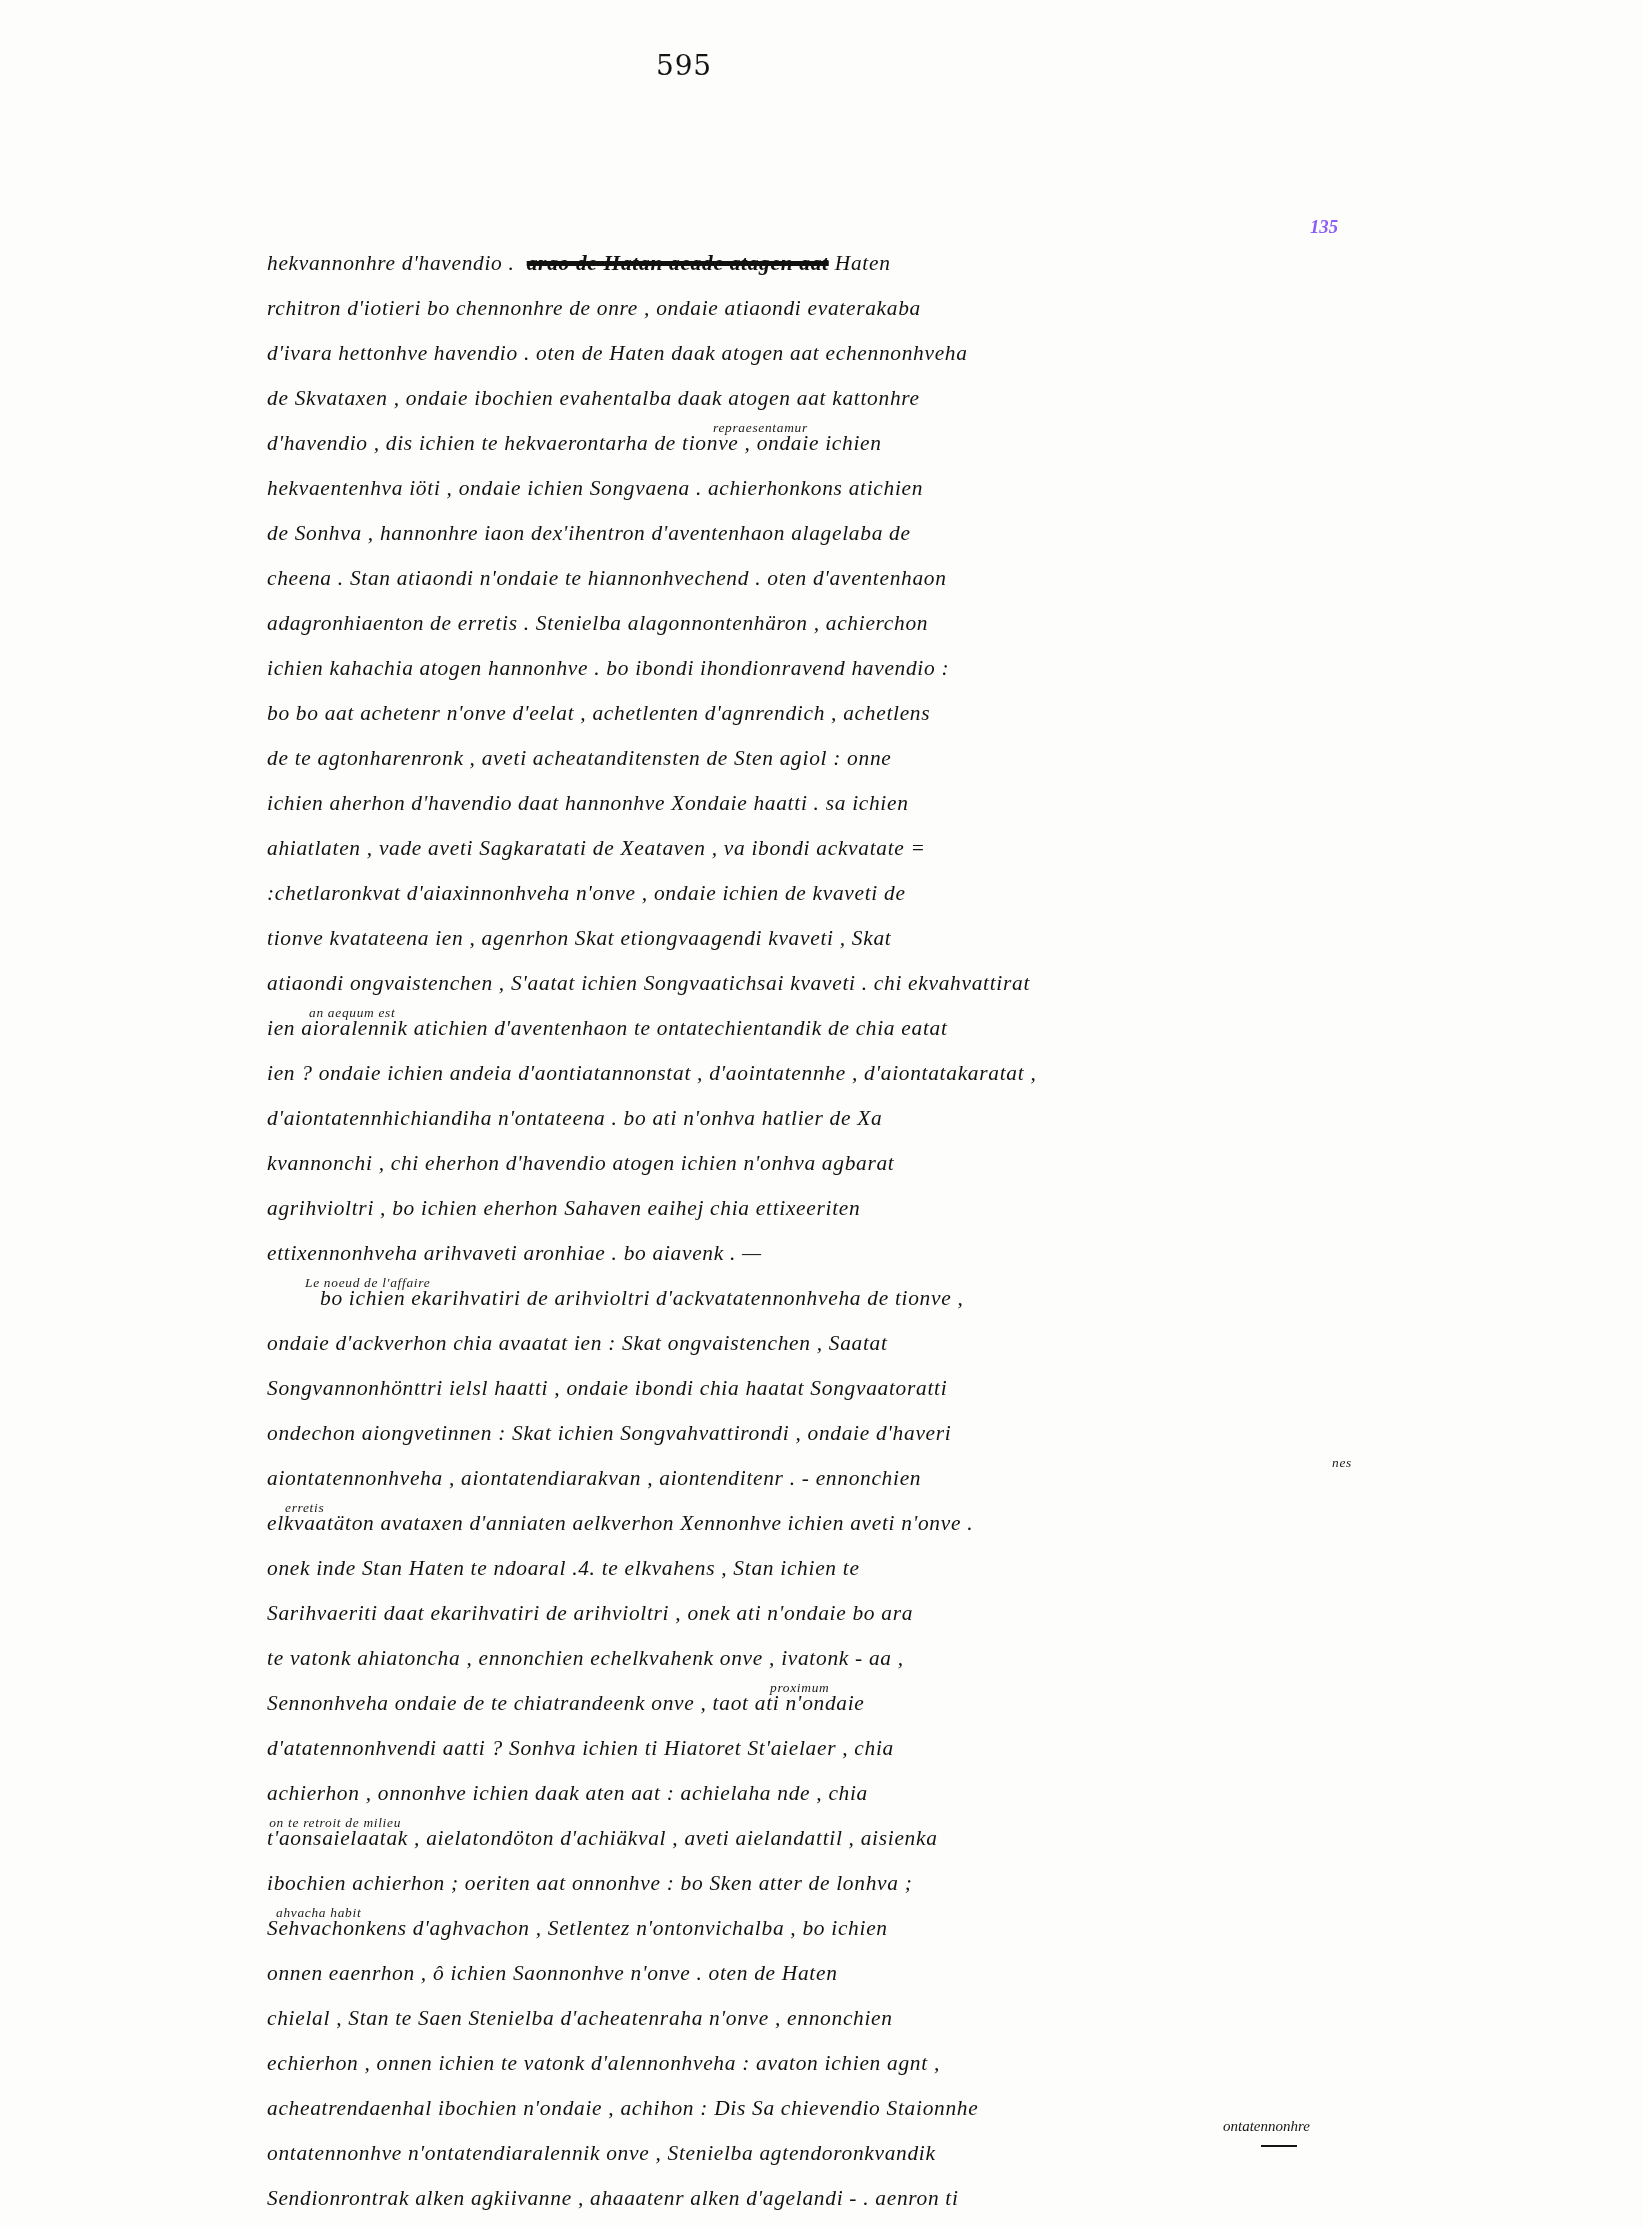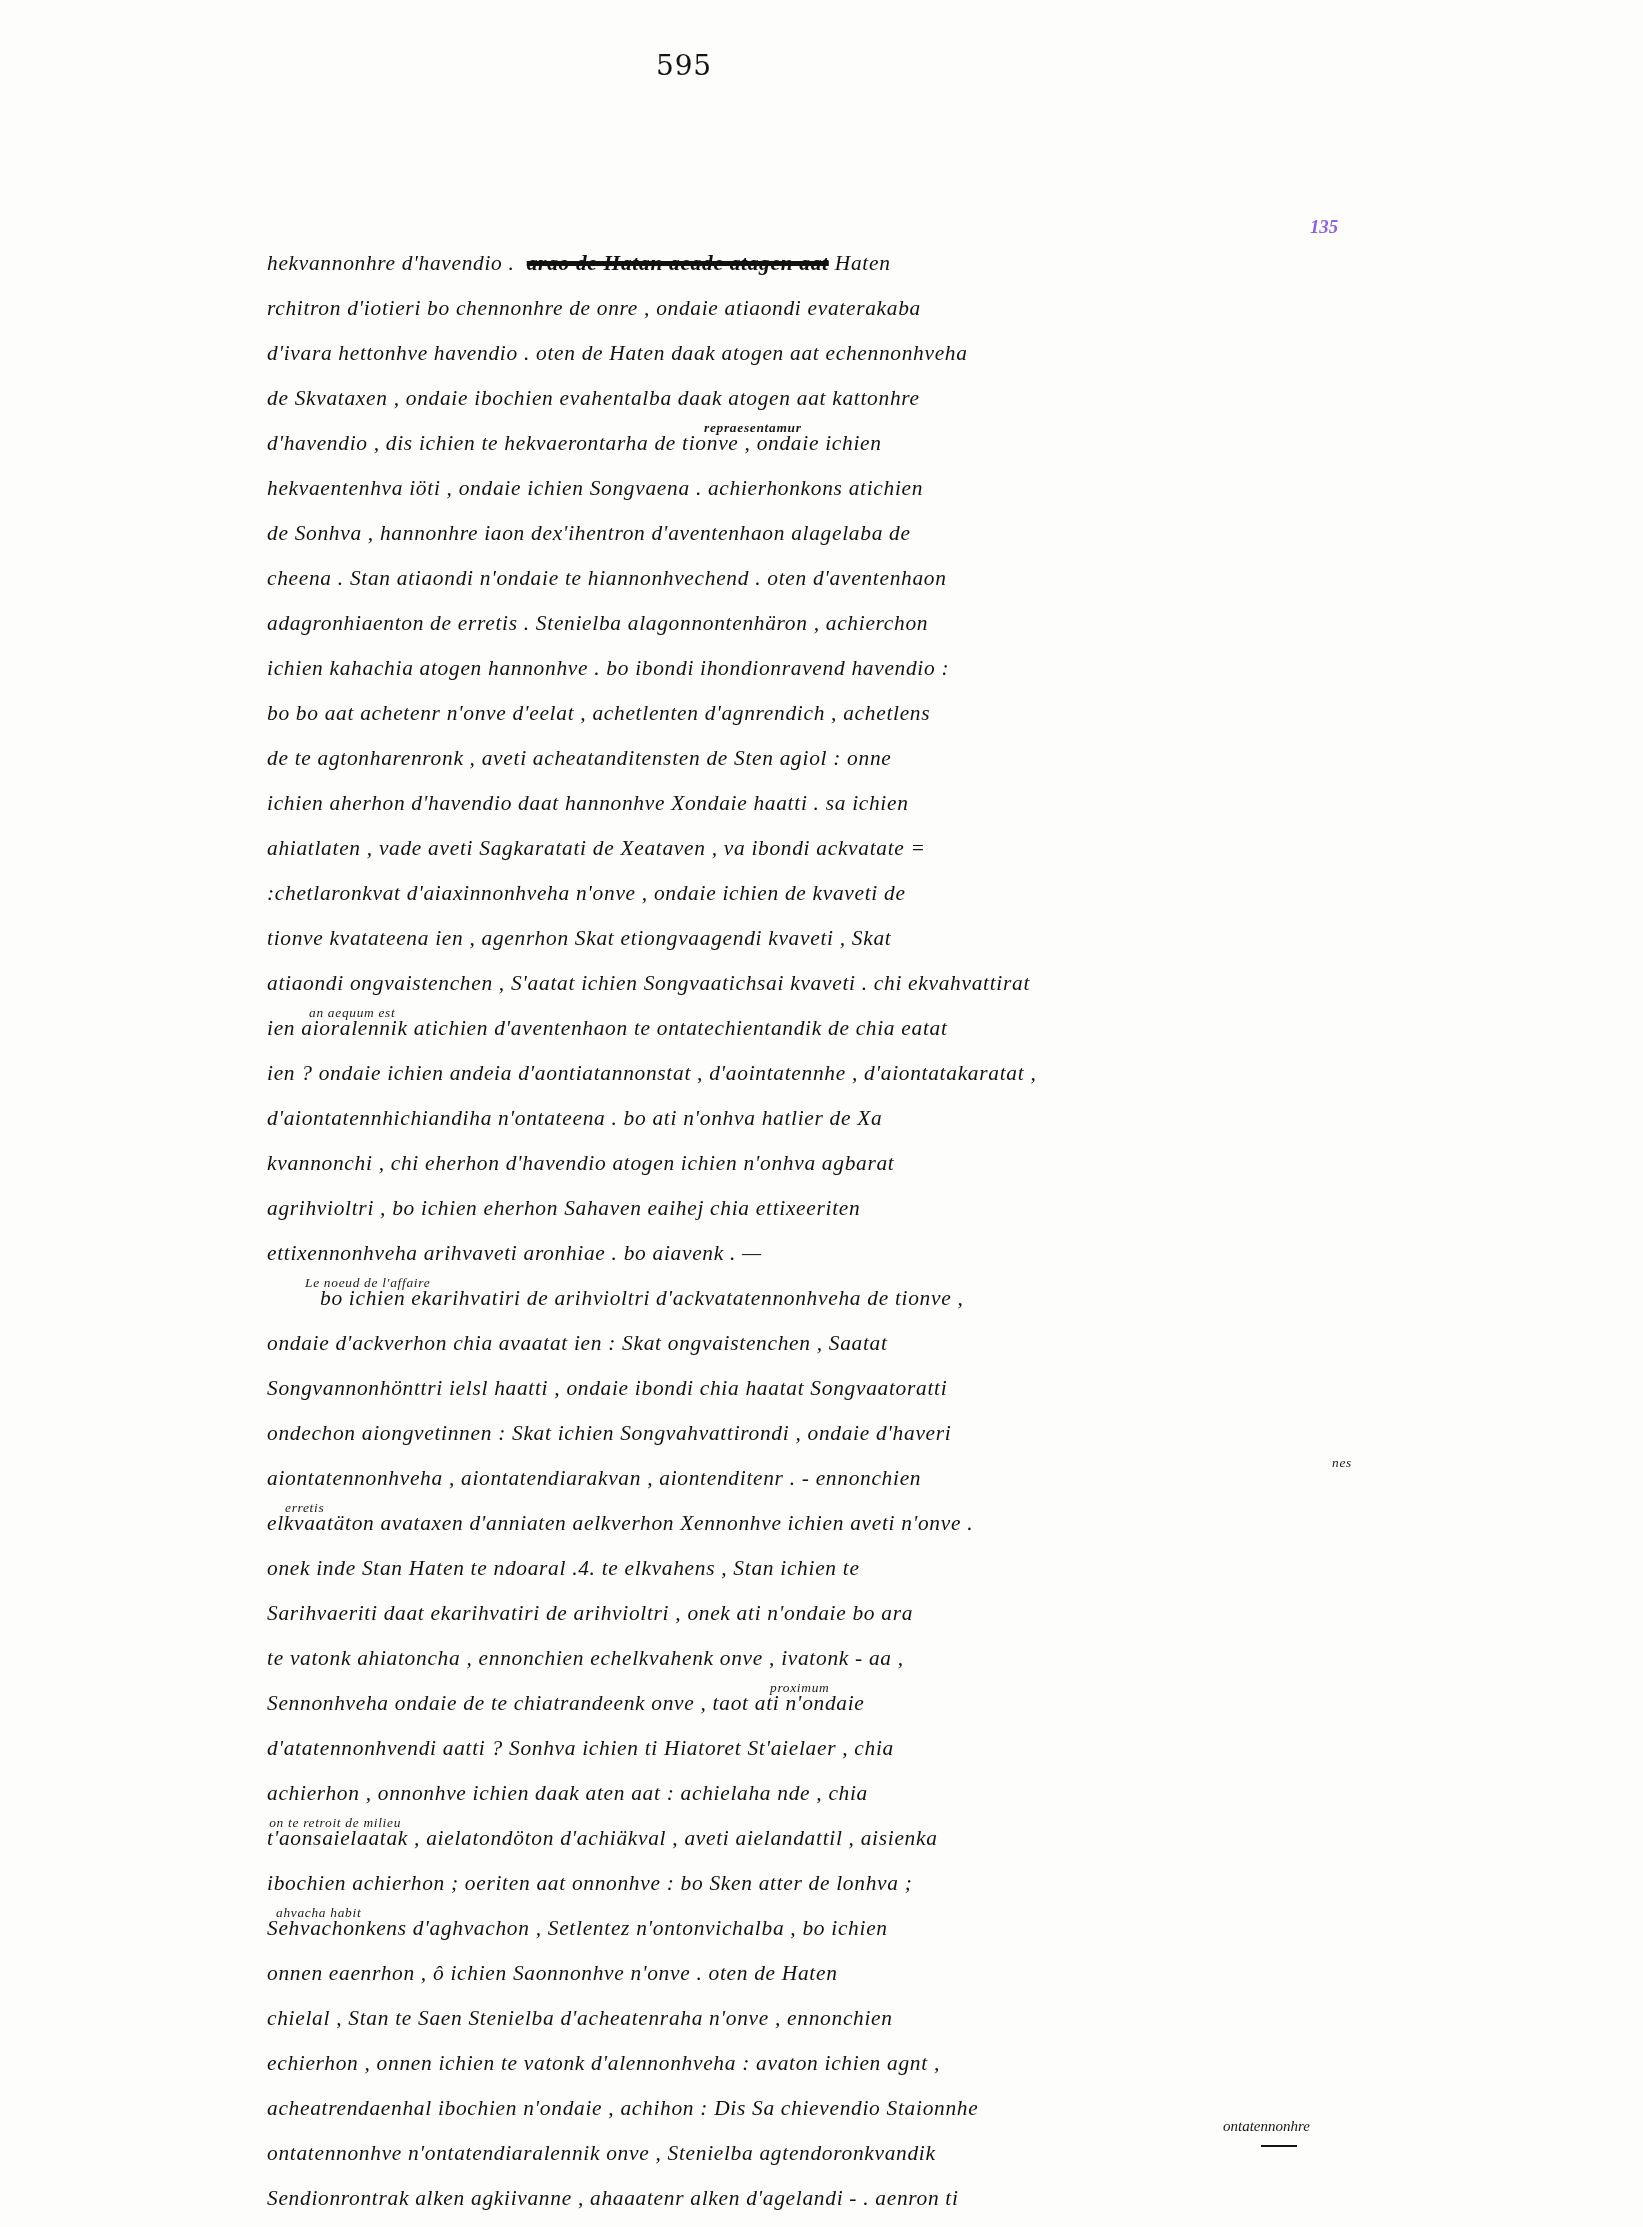--- a/index.html
+++ b/index.html
@@ -104,21 +104,21 @@
     <div class="line">
       <span class="text">rchitron d'iotieri bo chennonhre de onre , ondaie atiaondi evaterakaba</span>
     </div>
     <div class="line">
       <span class="text">d'ivara hettonhve havendio . oten de Haten daak atogen aat echennonhveha</span>
     </div>
     <div class="line">
       <span class="text">de Skvataxen , ondaie ibochien evahentalba daak atogen aat kattonhre</span>
     </div>
     <div class="line">
-      <span class="gloss" style="left: 437px; font-weight: bold;">repraesentamur</span>
+      <span class="gloss" style="left: 446px;">repraesentamur</span>
       <span class="text">d'havendio , dis ichien te hekvaerontarha de tionve , ondaie ichien</span>
     </div>
     <div class="line">
       <span class="text">hekvaentenhva iöti , ondaie ichien Songvaena . achierhonkons atichien</span>
     </div>
     <div class="line">
       <span class="text">de Sonhva , hannonhre iaon dex'ihentron d'aventenhaon alagelaba de</span>
     </div>
     <div class="line">
       <span class="text">cheena . Stan atiaondi n'ondaie te hiannonhvechend . oten d'aventenhaon</span>

